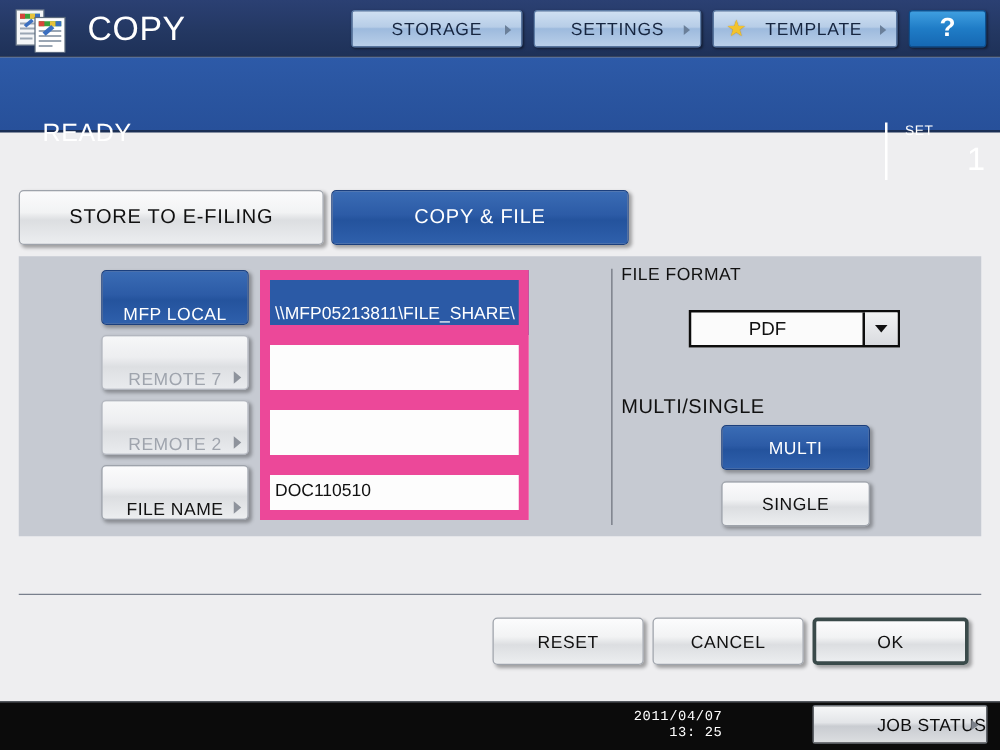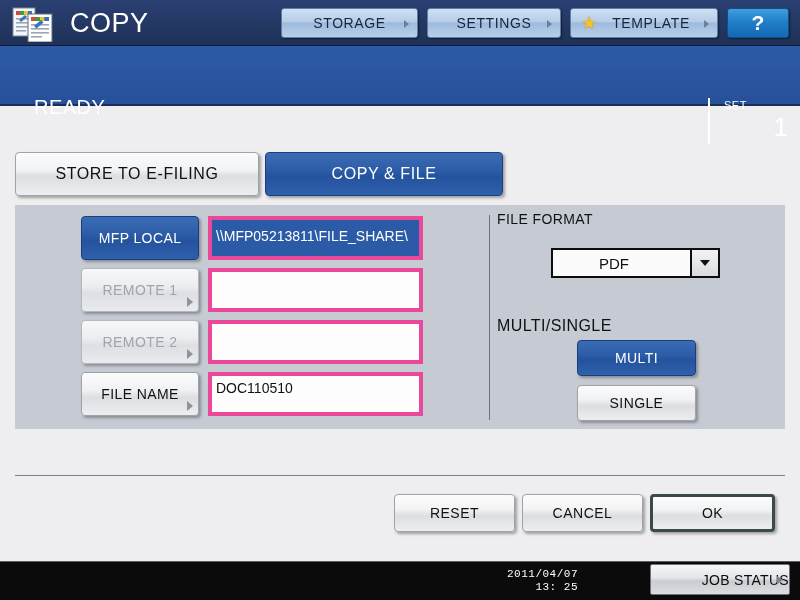--- a/index.html
+++ b/index.html
@@ -120,21 +120,21 @@
   }
   #panel-divider {
     position: absolute; left: 489px; top: 215px; width: 1px; height: 205px;
     background: #6d727c;
   }
 
   
   .srcbtn {
     position: absolute; left: 81px; width: 118px; height: 44px;
     border-radius: 4px;
-    display: flex; align-items: center; justify-content: center;
+    display: flex; align-items: flex-end; justify-content: center;
     font-size: 14px; letter-spacing: 0.4px;
     box-shadow: 2px 2px 3px rgba(0,0,0,0.3);
   }
   .srcbtn.active {
     background: linear-gradient(#3a6cb5 0%, #2c5ba6 45%, #24539d 55%, #2f60ac 100%);
     border: 1px solid #1b3f7d; color: #ffffff;
   }
   .srcbtn.plain {
     background: linear-gradient(#fbfbfc 0%, #f1f2f4 40%, #dcdee1 58%, #eceef0 100%);
     border: 1px solid #9ea3ab; color: #111;
@@ -151,22 +151,22 @@
     border-bottom: 5px solid transparent;
   }
   #src-local { top: 216px; }
   #src-r1    { top: 268px; }
   #src-r2    { top: 320px; }
   #src-fname { top: 372px; }
 
   
   .field {
     position: absolute; left: 208px; width: 215px; height: 44px;
-    border: 4px solid #ec4899;
-    padding: 8px 4px;
+    border: 8px solid #ec4899;
+    padding: 18px 4px;
     font-size: 14px; line-height: 17px;
     overflow: hidden;
   }
   .field.sel { background: #2b5aa6; color: #ffffff; }
   .field.empty { background: #fdfdfd; }
   .field.text { background: #fdfdfd; color: #111; padding-top: 4px; }
   #f-local { top: 216px; }
   #f-r1    { top: 268px; }
   #f-r2    { top: 320px; }
   #f-fname { top: 372px; }
@@ -334,21 +334,21 @@
     <span>COPY &amp; FILE</span>
   </div>
 
   <div id="panel"></div>
   <div id="panel-divider"></div>
 
   <div class="srcbtn active" id="src-local">
     <span>MFP LOCAL</span>
   </div>
   <div class="srcbtn disabled" id="src-r1">
-    <span>REMOTE 1</span>
+    <span>REMOTE 7</span>
     <span class="corner"></span>
   </div>
   <div class="srcbtn disabled" id="src-r2">
     <span>REMOTE 2</span>
     <span class="corner"></span>
   </div>
   <div class="srcbtn plain" id="src-fname">
     <span>FILE NAME</span>
     <span class="corner"></span>
   </div>

